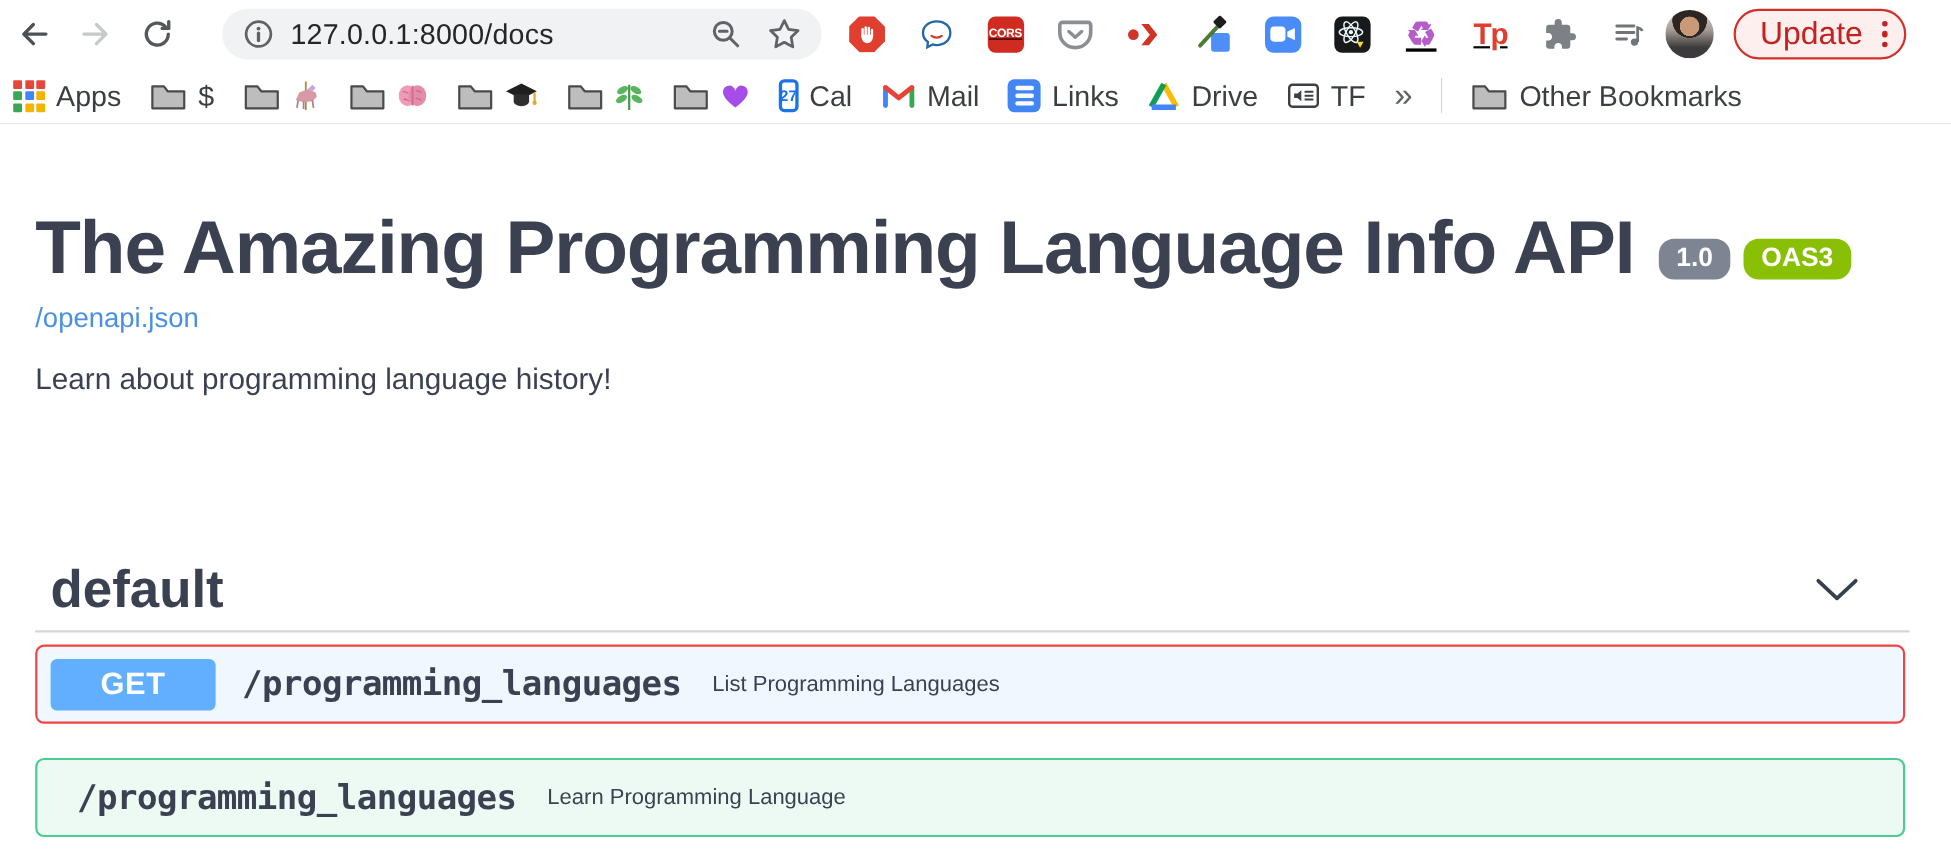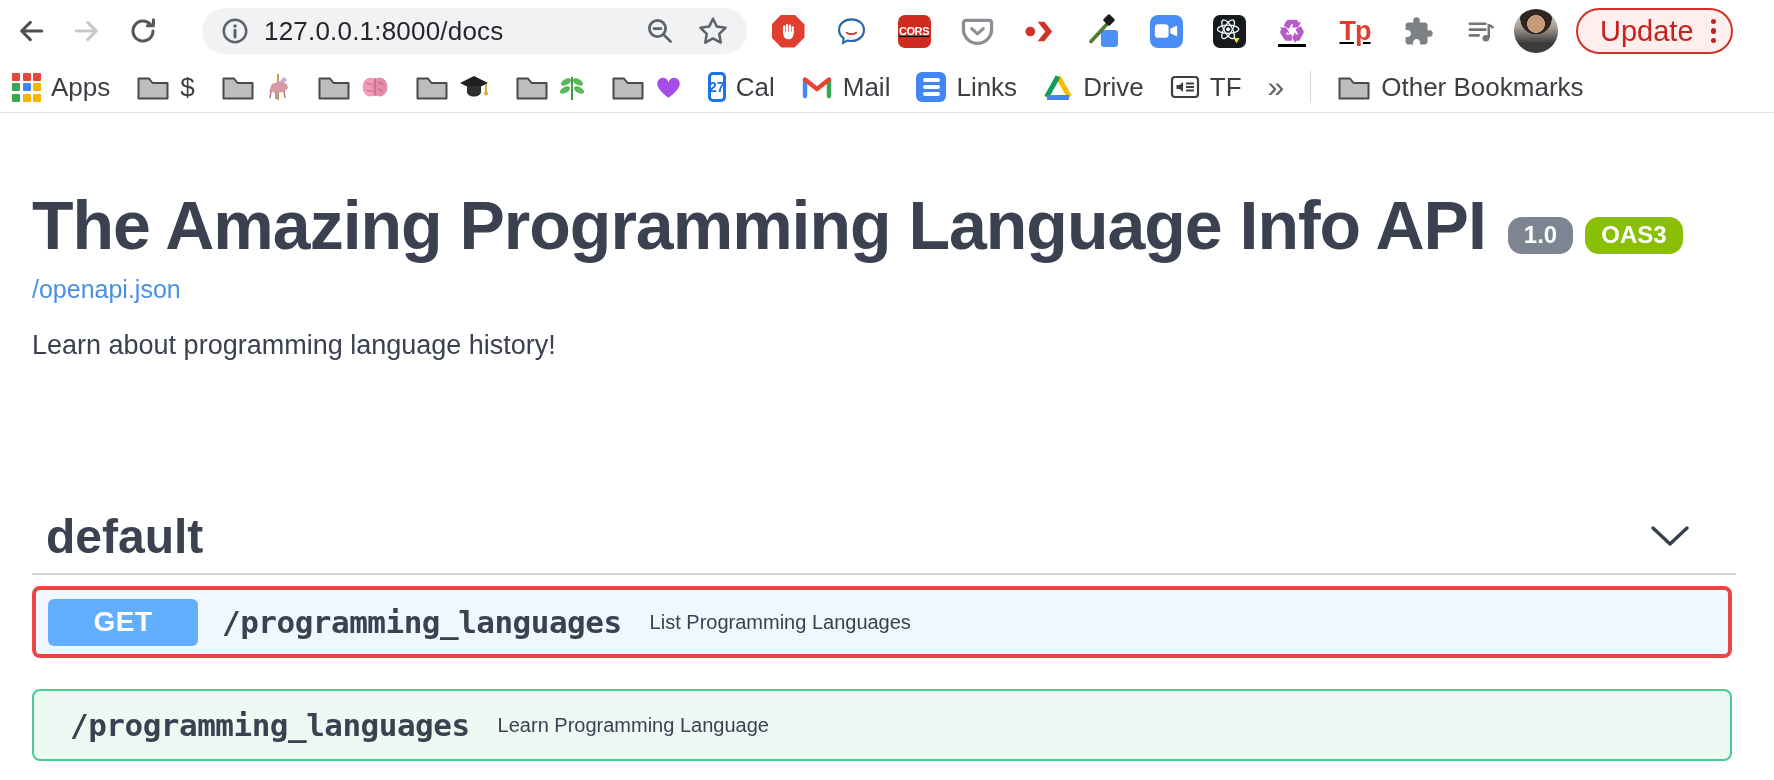--- a/index.html
+++ b/index.html
@@ -69,21 +69,21 @@
   .badge { font-size:24px; font-weight:bold; color:#fff; padding:6px 16px 7px; border-radius:14px; line-height:1; letter-spacing:0; }
   .badge.version { background:#7d8492; }
   .badge.oas { background:#89bf04; }
   .spec-link { display:inline-block; margin-top:16px; font-size:25px; color:#4990e2; text-decoration:none; cursor:pointer; }
   .description { margin:26px 0 0; font-size:27px; color:#3b4151; }
   .section-header { width:1704px; height:76px; margin-top:138px; border-bottom:2px solid #d5d5d5;
     display:flex; align-items:center; padding:0 46px 0 14px; cursor:pointer; }
   .section-title { flex:1; font-size:48px; font-weight:bold; color:#3b4151; }
   .ops { width:1700px; }
   .op-row { height:72px; border-radius:8px; display:flex; align-items:center; padding:0 12px; cursor:pointer; }
-  .op-row.get  { margin-top:11px; background:#eff7ff; border:4px solid #ef4444; }
+  .op-row.get  { margin-top:11px; background:#eff7ff; border:2px solid #ef4444; }
   .op-row.post { margin-top:31px; background:#edfaf4; border:2px solid #49cc90; }
   .method { width:150px; height:47px; border-radius:6px; flex:none; color:#fff; font-weight:bold; font-size:28px;
     display:flex; align-items:center; justify-content:center; letter-spacing:.5px; }
   .method.get  { background:#61affe; }
   .method.post { background:#49cc90; }
   .op-path { margin-left:24px; font-family:"DejaVu Sans Mono", monospace; font-weight:bold; font-size:31px;
     color:#3b4151; letter-spacing:-.5px; }
   .op-summary { margin-left:28px; font-size:20px; color:#3b4151; }
 </style>
 </head>

